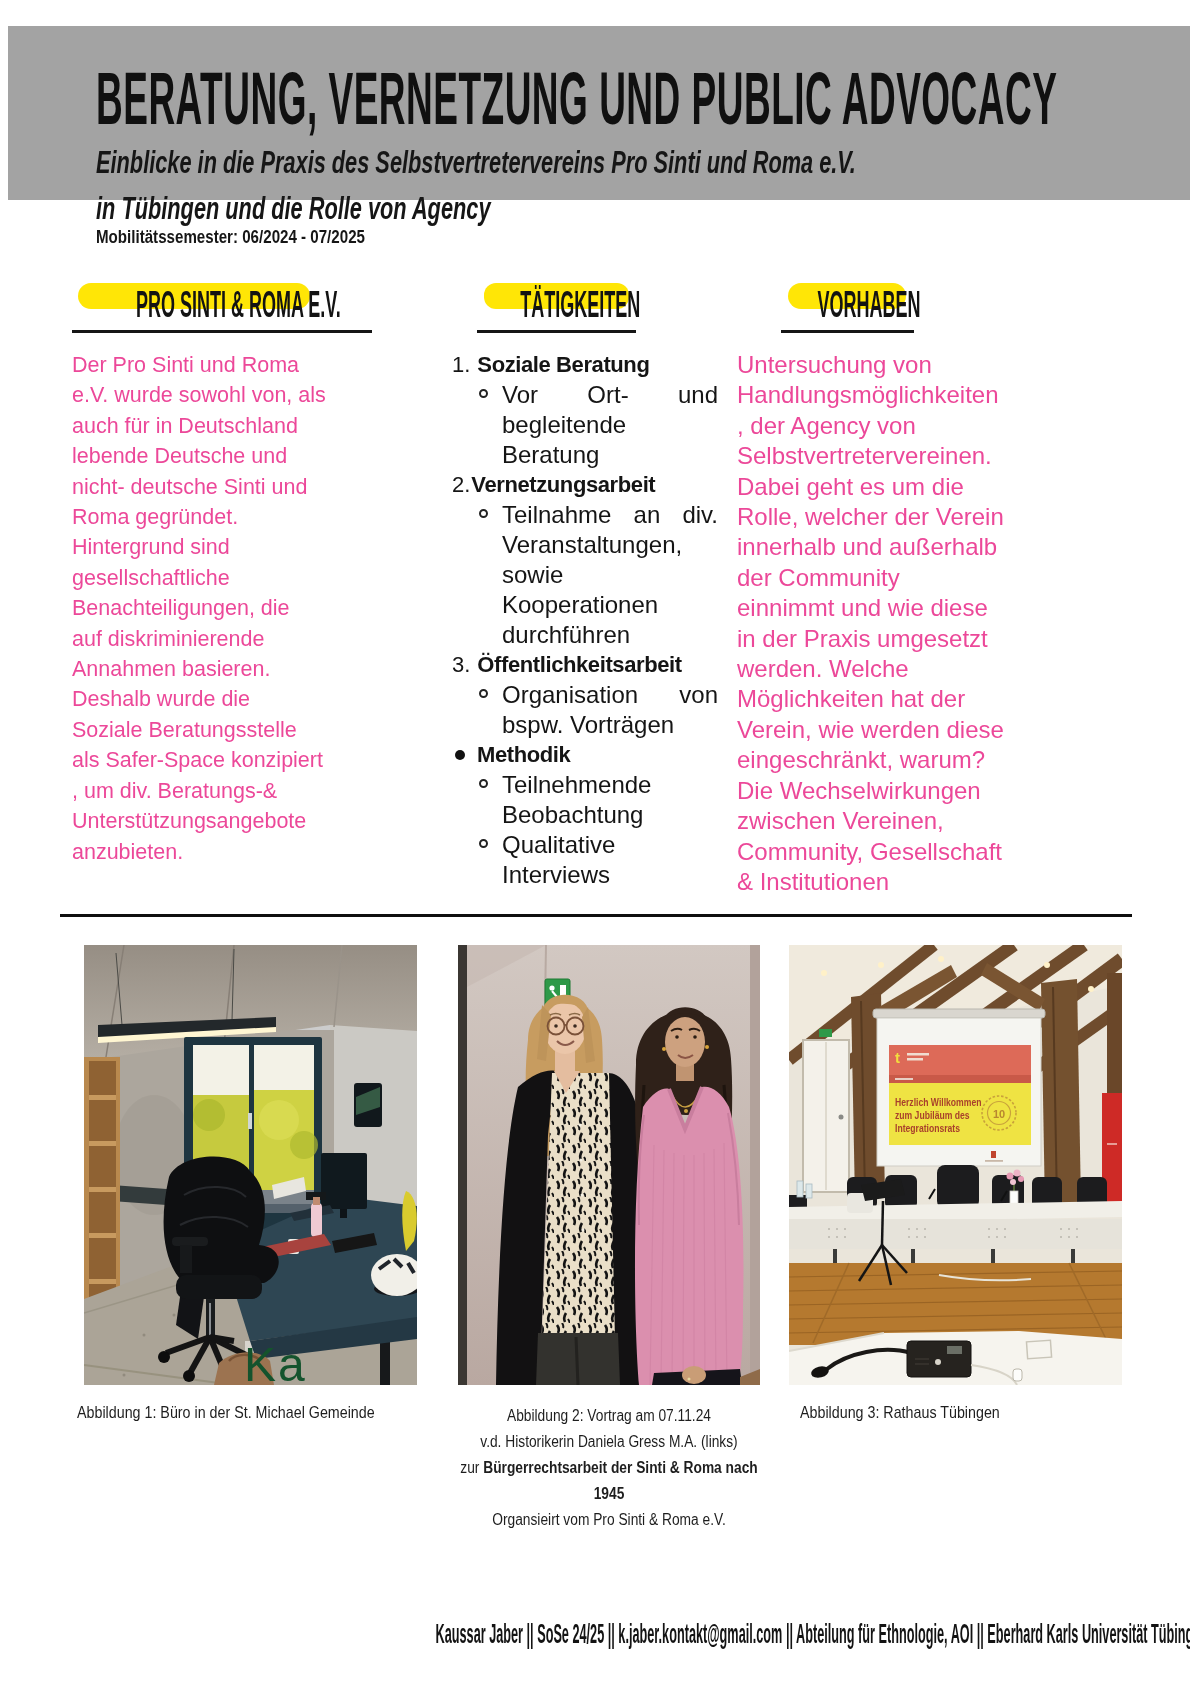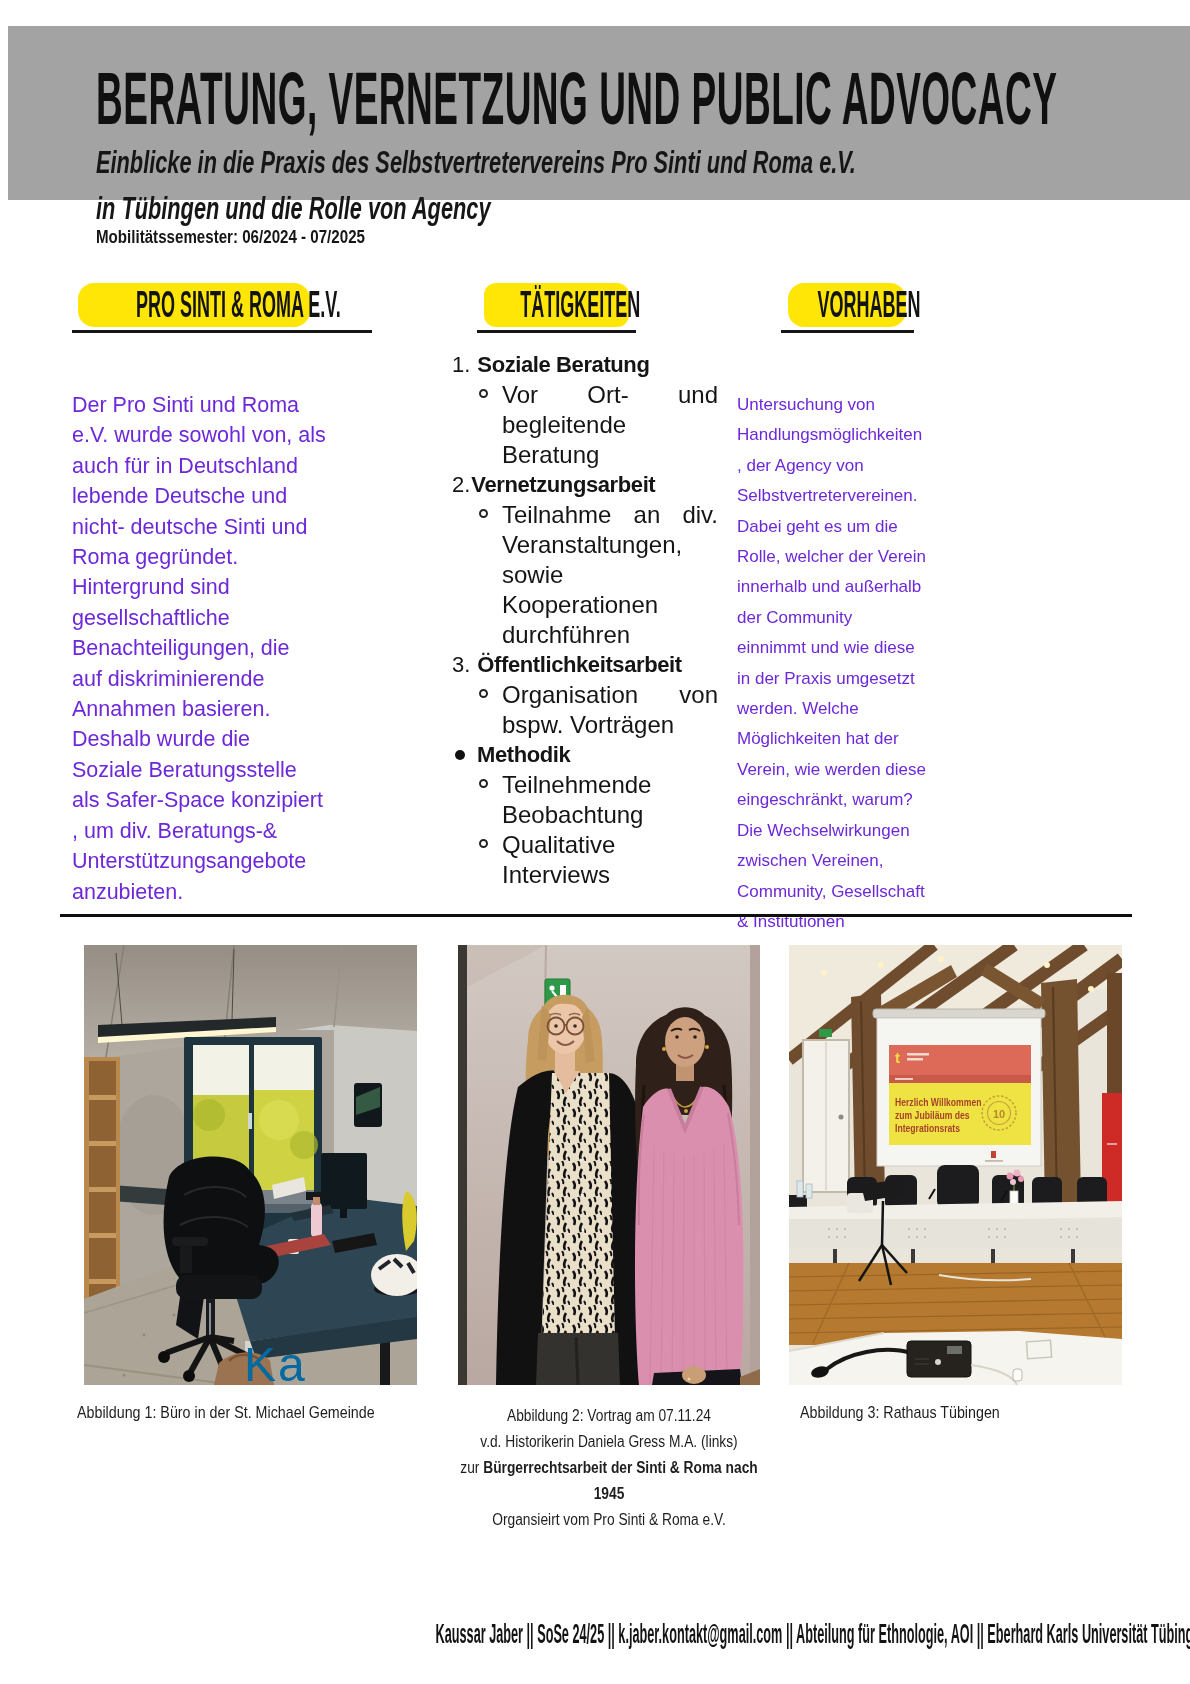--- a/index.html
+++ b/index.html
@@ -11,55 +11,55 @@
   .title{position:absolute;left:88px;top:36px;font-size:74px;font-weight:700;color:#101010;
          white-space:nowrap;transform:scaleX(0.5);transform-origin:0 0;letter-spacing:1px;line-height:74px;}
   .sub1{position:absolute;left:88px;top:119px;font-size:32px;font-style:italic;font-weight:600;
         white-space:nowrap;transform:scaleX(0.68);transform-origin:0 0;color:#161616;line-height:34px;}
   .sub2{position:absolute;left:88px;top:165px;font-size:32px;font-style:italic;font-weight:600;
         white-space:nowrap;transform:scaleX(0.68);transform-origin:0 0;color:#161616;line-height:34px;}
   .mob{position:absolute;left:88px;top:200px;font-size:18px;font-weight:600;white-space:nowrap;
        transform:scaleX(0.84);transform-origin:0 0;color:#161616;line-height:22px;}
 
   
-  .badge{position:absolute;top:283px;height:44px;background:#FFE606;border-radius:16px;}
+  .badge{position:absolute;top:283px;height:26px;background:#FFE606;border-radius:16px;}
   .badge span{display:block;width:100%;text-align:center;line-height:43px;font-size:36px;font-weight:700;
         color:#131313;transform:scaleX(0.5);transform-origin:center;white-space:nowrap;}
   #badge1{left:78px;width:232px;}
   #badge2{left:484px;width:145px;border-radius:12px;}
   #badge3{left:788px;width:118px;}
   .uline{position:absolute;top:330px;height:3px;background:#161616;}
   #uline1{left:72px;width:300px;}
   #uline2{left:477px;width:159px;}
   #uline3{left:781px;width:133px;}
 
   
-  .colA{position:absolute;top:350px;font-size:21.5px;line-height:30.4px;color:#6d28d9;margin-top:40px;}
+  .colA{position:absolute;top:350px;font-size:21.5px;line-height:30.4px;color:#ec4899;}
   #col1{left:72px;width:348px;}
-  #col3{left:737px;width:398px;font-size:17px;}
+  #col3{left:737px;width:398px;font-size:24px;}
   #col2{position:absolute;left:452px;top:350px;width:266px;color:#151515;}
   .c2row{display:flex;height:30px;align-items:flex-start;}
   .c2row.h{font-size:22px;font-weight:700;line-height:30px;letter-spacing:-0.4px;}
   .c2row.h .num{font-weight:400;letter-spacing:0;margin-right:7px;}
   .c2row.h .num.tight{margin-right:1px;}
   .dot{width:10px;height:10px;background:#111;border-radius:50%;margin:10px 12px 0 3px;flex:none;}
   .c2row.s .marker{width:50px;flex:none;box-sizing:border-box;padding-left:27px;padding-top:9px;}
   .ring{display:block;width:9px;height:9px;border:2px solid #222;border-radius:50%;box-sizing:border-box;}
   .c2row.s .txt{flex:1;font-size:24px;line-height:30px;}
   .jst{text-align:justify;text-align-last:justify;}
 
   .divider{position:absolute;left:60px;top:914px;width:1072px;height:3px;background:#0e0e0e;}
 
   
   .photo{position:absolute;top:945px;height:440px;overflow:hidden;background:#ccc;}
   #photo1{left:84px;width:333px;}
   #photo2{left:458px;width:302px;}
   #photo3{left:789px;width:333px;}
   .photo svg{display:block;width:100%;height:100%;}
-  .watermark{position:absolute;left:160px;top:392px;font-size:48px;color:#0369a1;letter-spacing:2px;}
+  .watermark{position:absolute;left:160px;top:392px;font-size:48px;color:#14532d;letter-spacing:2px;}
 
   
   .cap{position:absolute;top:1403px;font-size:17px;color:#1e1e1e;white-space:nowrap;
        transform:scaleX(0.84);transform-origin:0 0;}
   #cap1{left:77px;}
   #cap3{left:800px;}
   .cap2{position:absolute;left:429px;top:1403px;width:360px;text-align:center;font-size:16px;
         line-height:26px;color:#1e1e1e;transform:scaleX(0.86);transform-origin:50% 0;}
   .cap2 .b{font-weight:700;}
 

